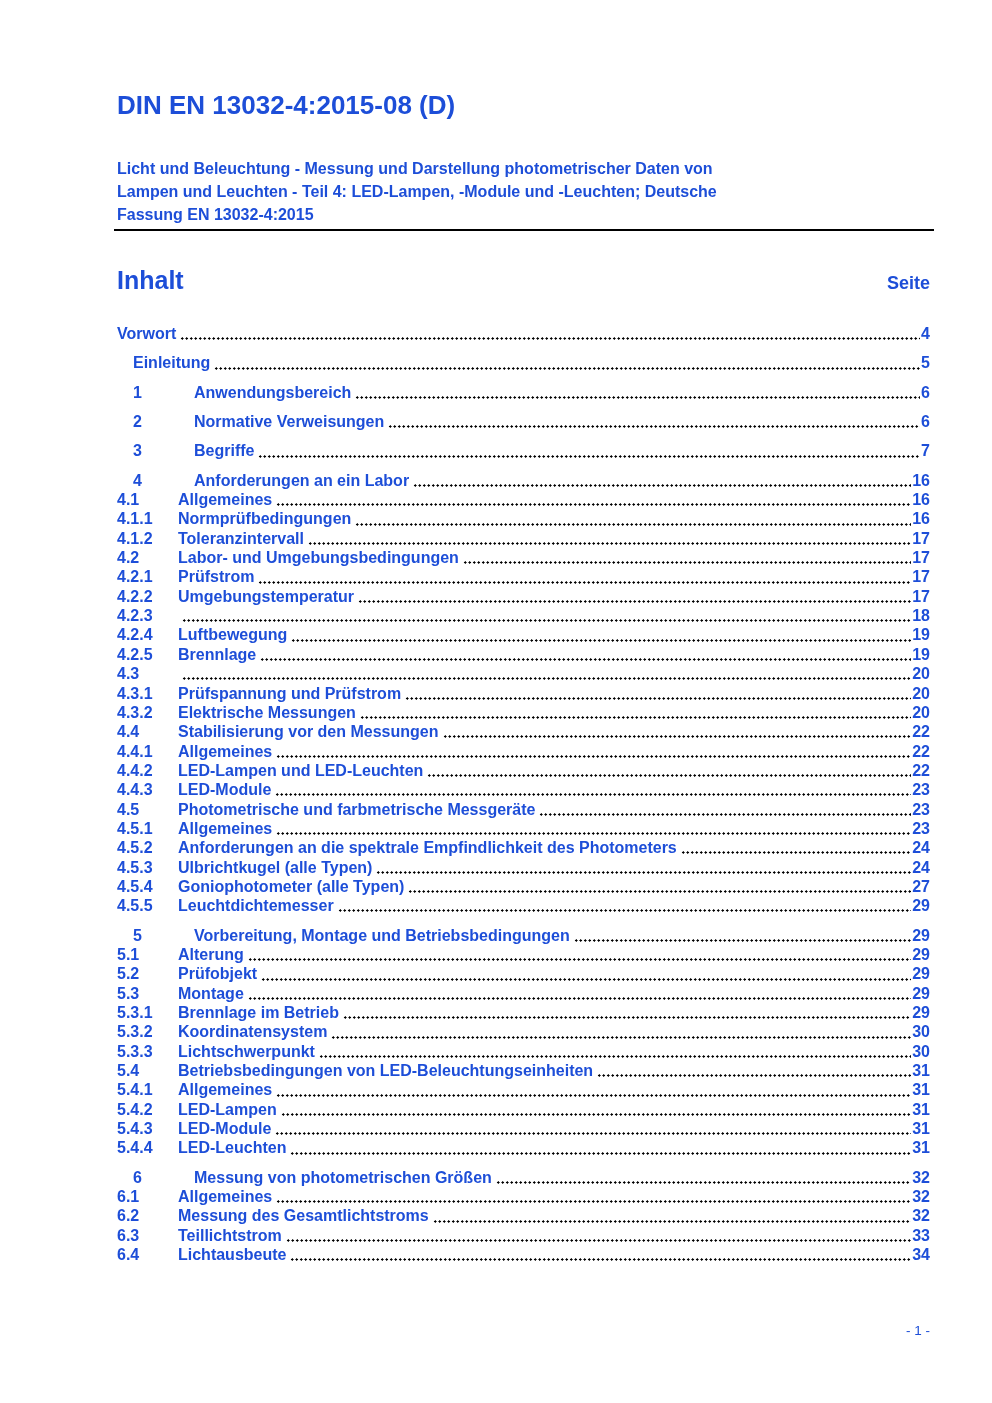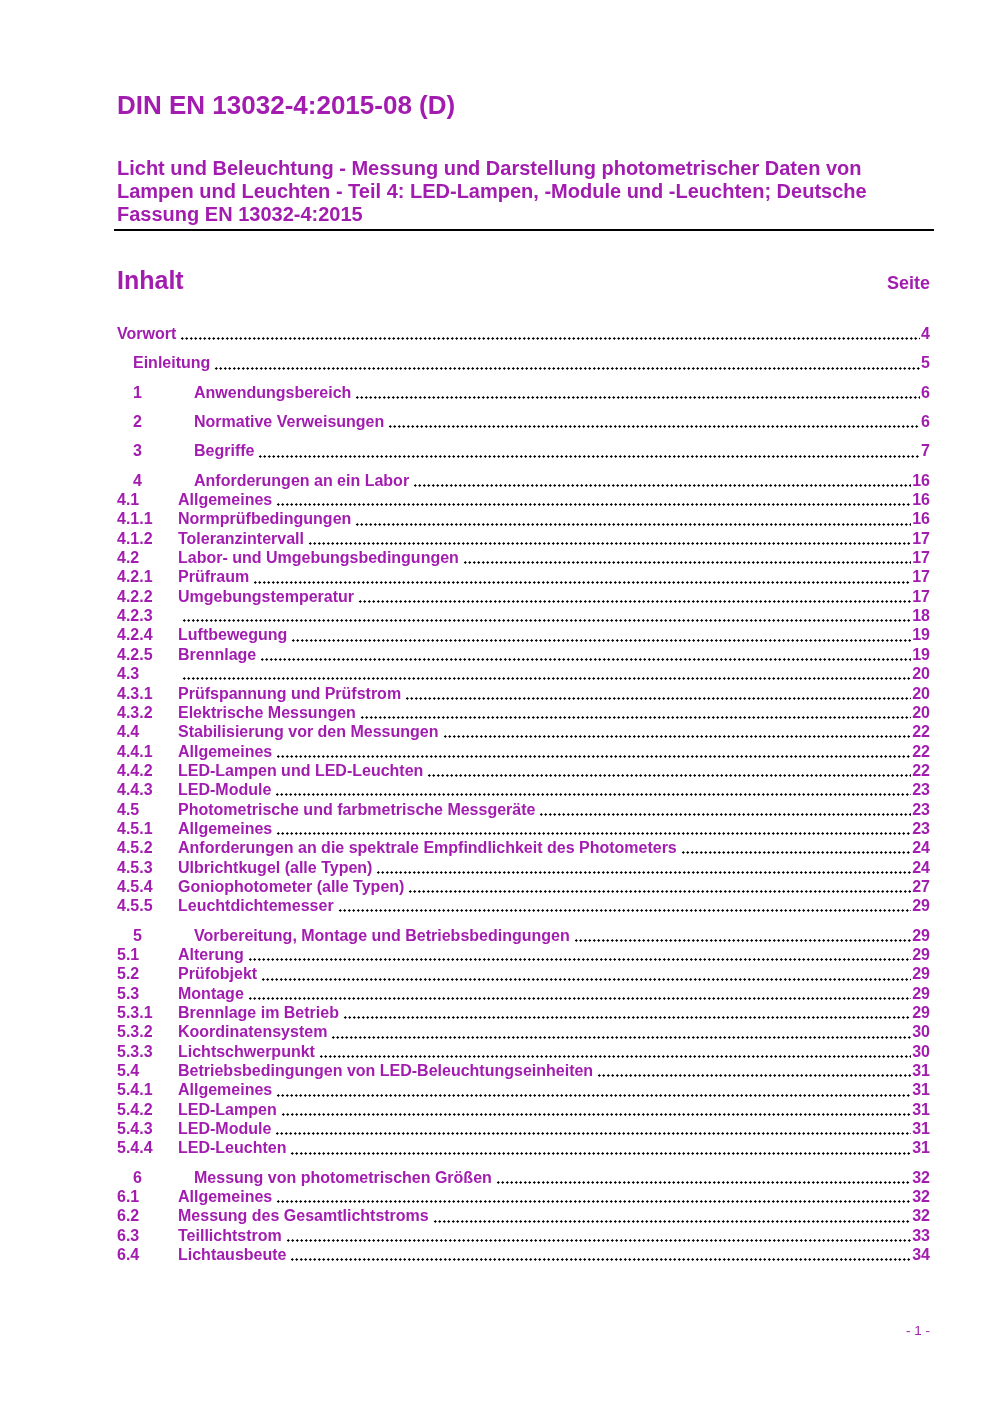--- a/index.html
+++ b/index.html
@@ -5,40 +5,40 @@
   html, body {
     margin: 0;
     padding: 0;
     background: #ffffff;
   }
   .page {
     position: relative;
     width: 992px;
     height: 1403px;
     background: #ffffff;
-    color: #a21caf;
+    color: #1d4ed8;
     font-family: "Liberation Sans", "DejaVu Sans", sans-serif;
     overflow: hidden;
   }
   .content {
     position: absolute;
     left: 117px;
     top: 0;
     width: 813px;
   }
   .doc-code {
     margin-top: 90px;
     font-size: 26px;
     font-weight: bold;
     line-height: 30px;
     white-space: nowrap;
   }
   .doc-title {
     margin-top: 37px;
-    font-size: 20px;
+    font-size: 16px;
     font-weight: bold;
     line-height: 23px;
   }
   .rule {
     margin-top: 3px;
     margin-left: -3px;
     margin-right: -4px;
     border-top: 2px solid #000000;
     height: 0;
   }
@@ -183,21 +183,21 @@
           <span class="toc-page">17</span>
         </div>
         <div class="toc-row">
           <span class="toc-num">4.2</span>
           <span class="toc-title">Labor- und Umgebungsbedingungen</span>
           <span class="toc-dots"></span>
           <span class="toc-page">17</span>
         </div>
         <div class="toc-row">
           <span class="toc-num">4.2.1</span>
-          <span class="toc-title">Prüfraum</span>
+          <span class="toc-title">Prüfstrom</span>
           <span class="toc-dots"></span>
           <span class="toc-page">17</span>
         </div>
         <div class="toc-row">
           <span class="toc-num">4.2.2</span>
           <span class="toc-title">Umgebungstemperatur</span>
           <span class="toc-dots"></span>
           <span class="toc-page">17</span>
         </div>
         <div class="toc-row">

